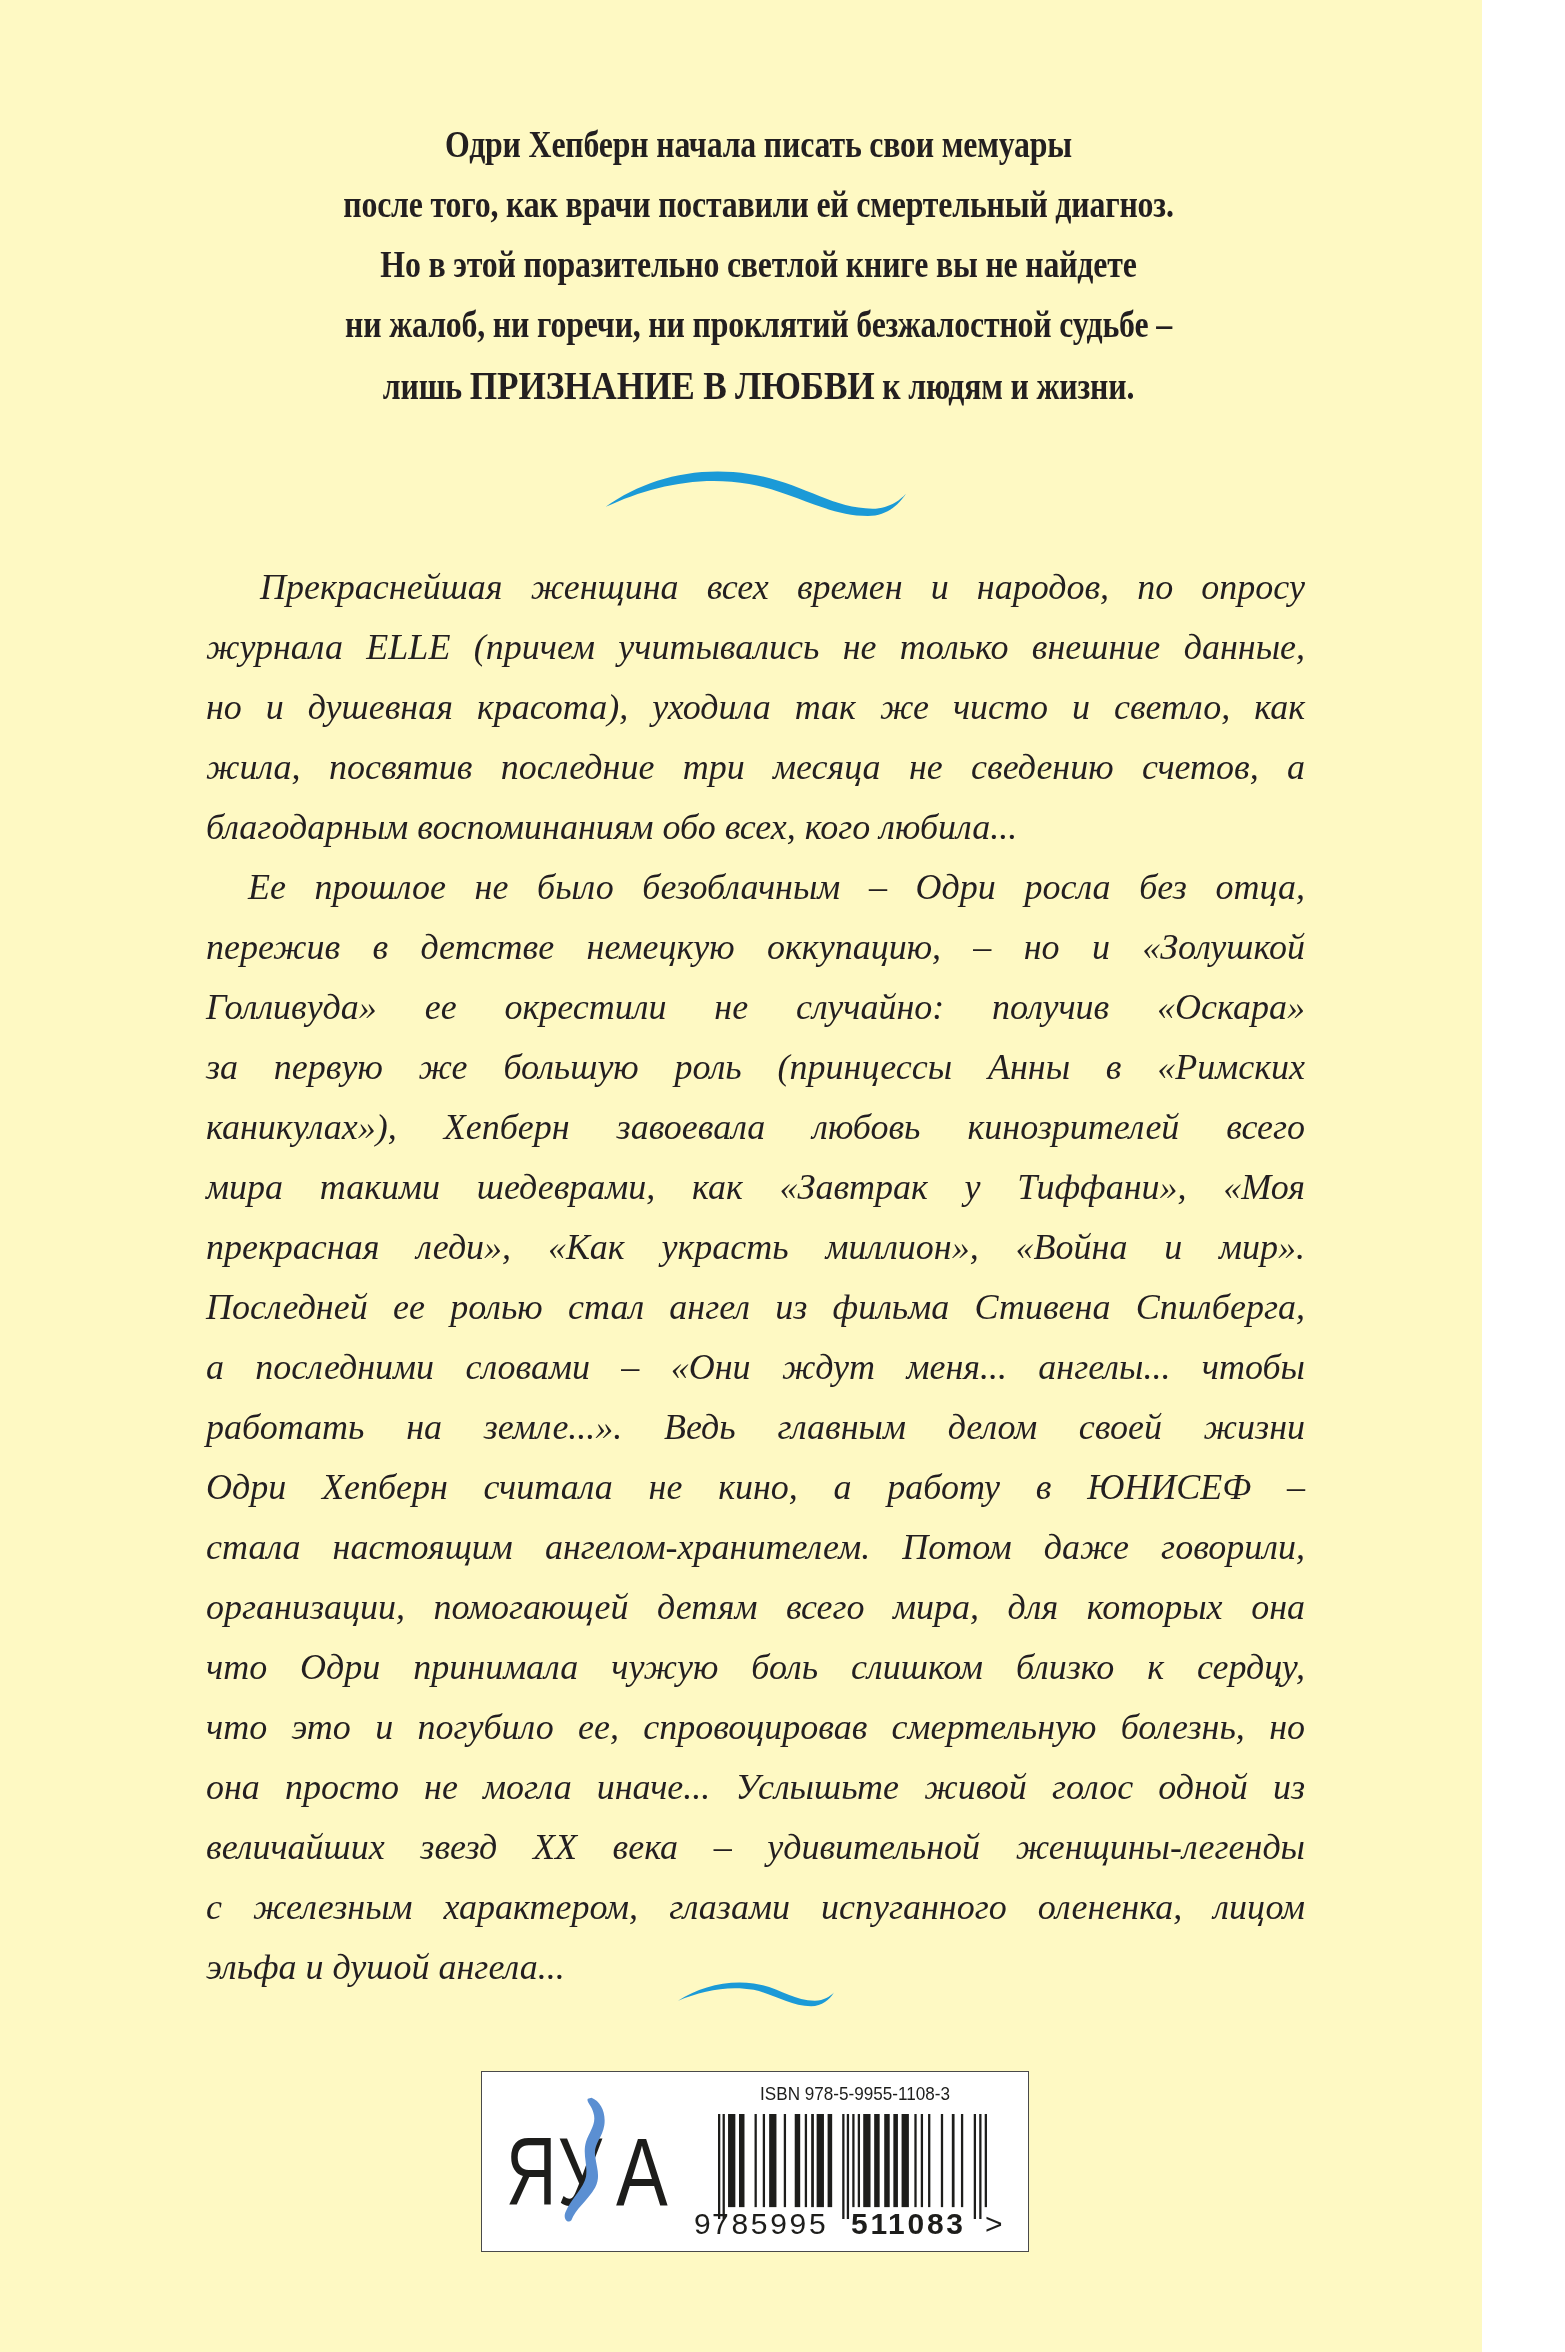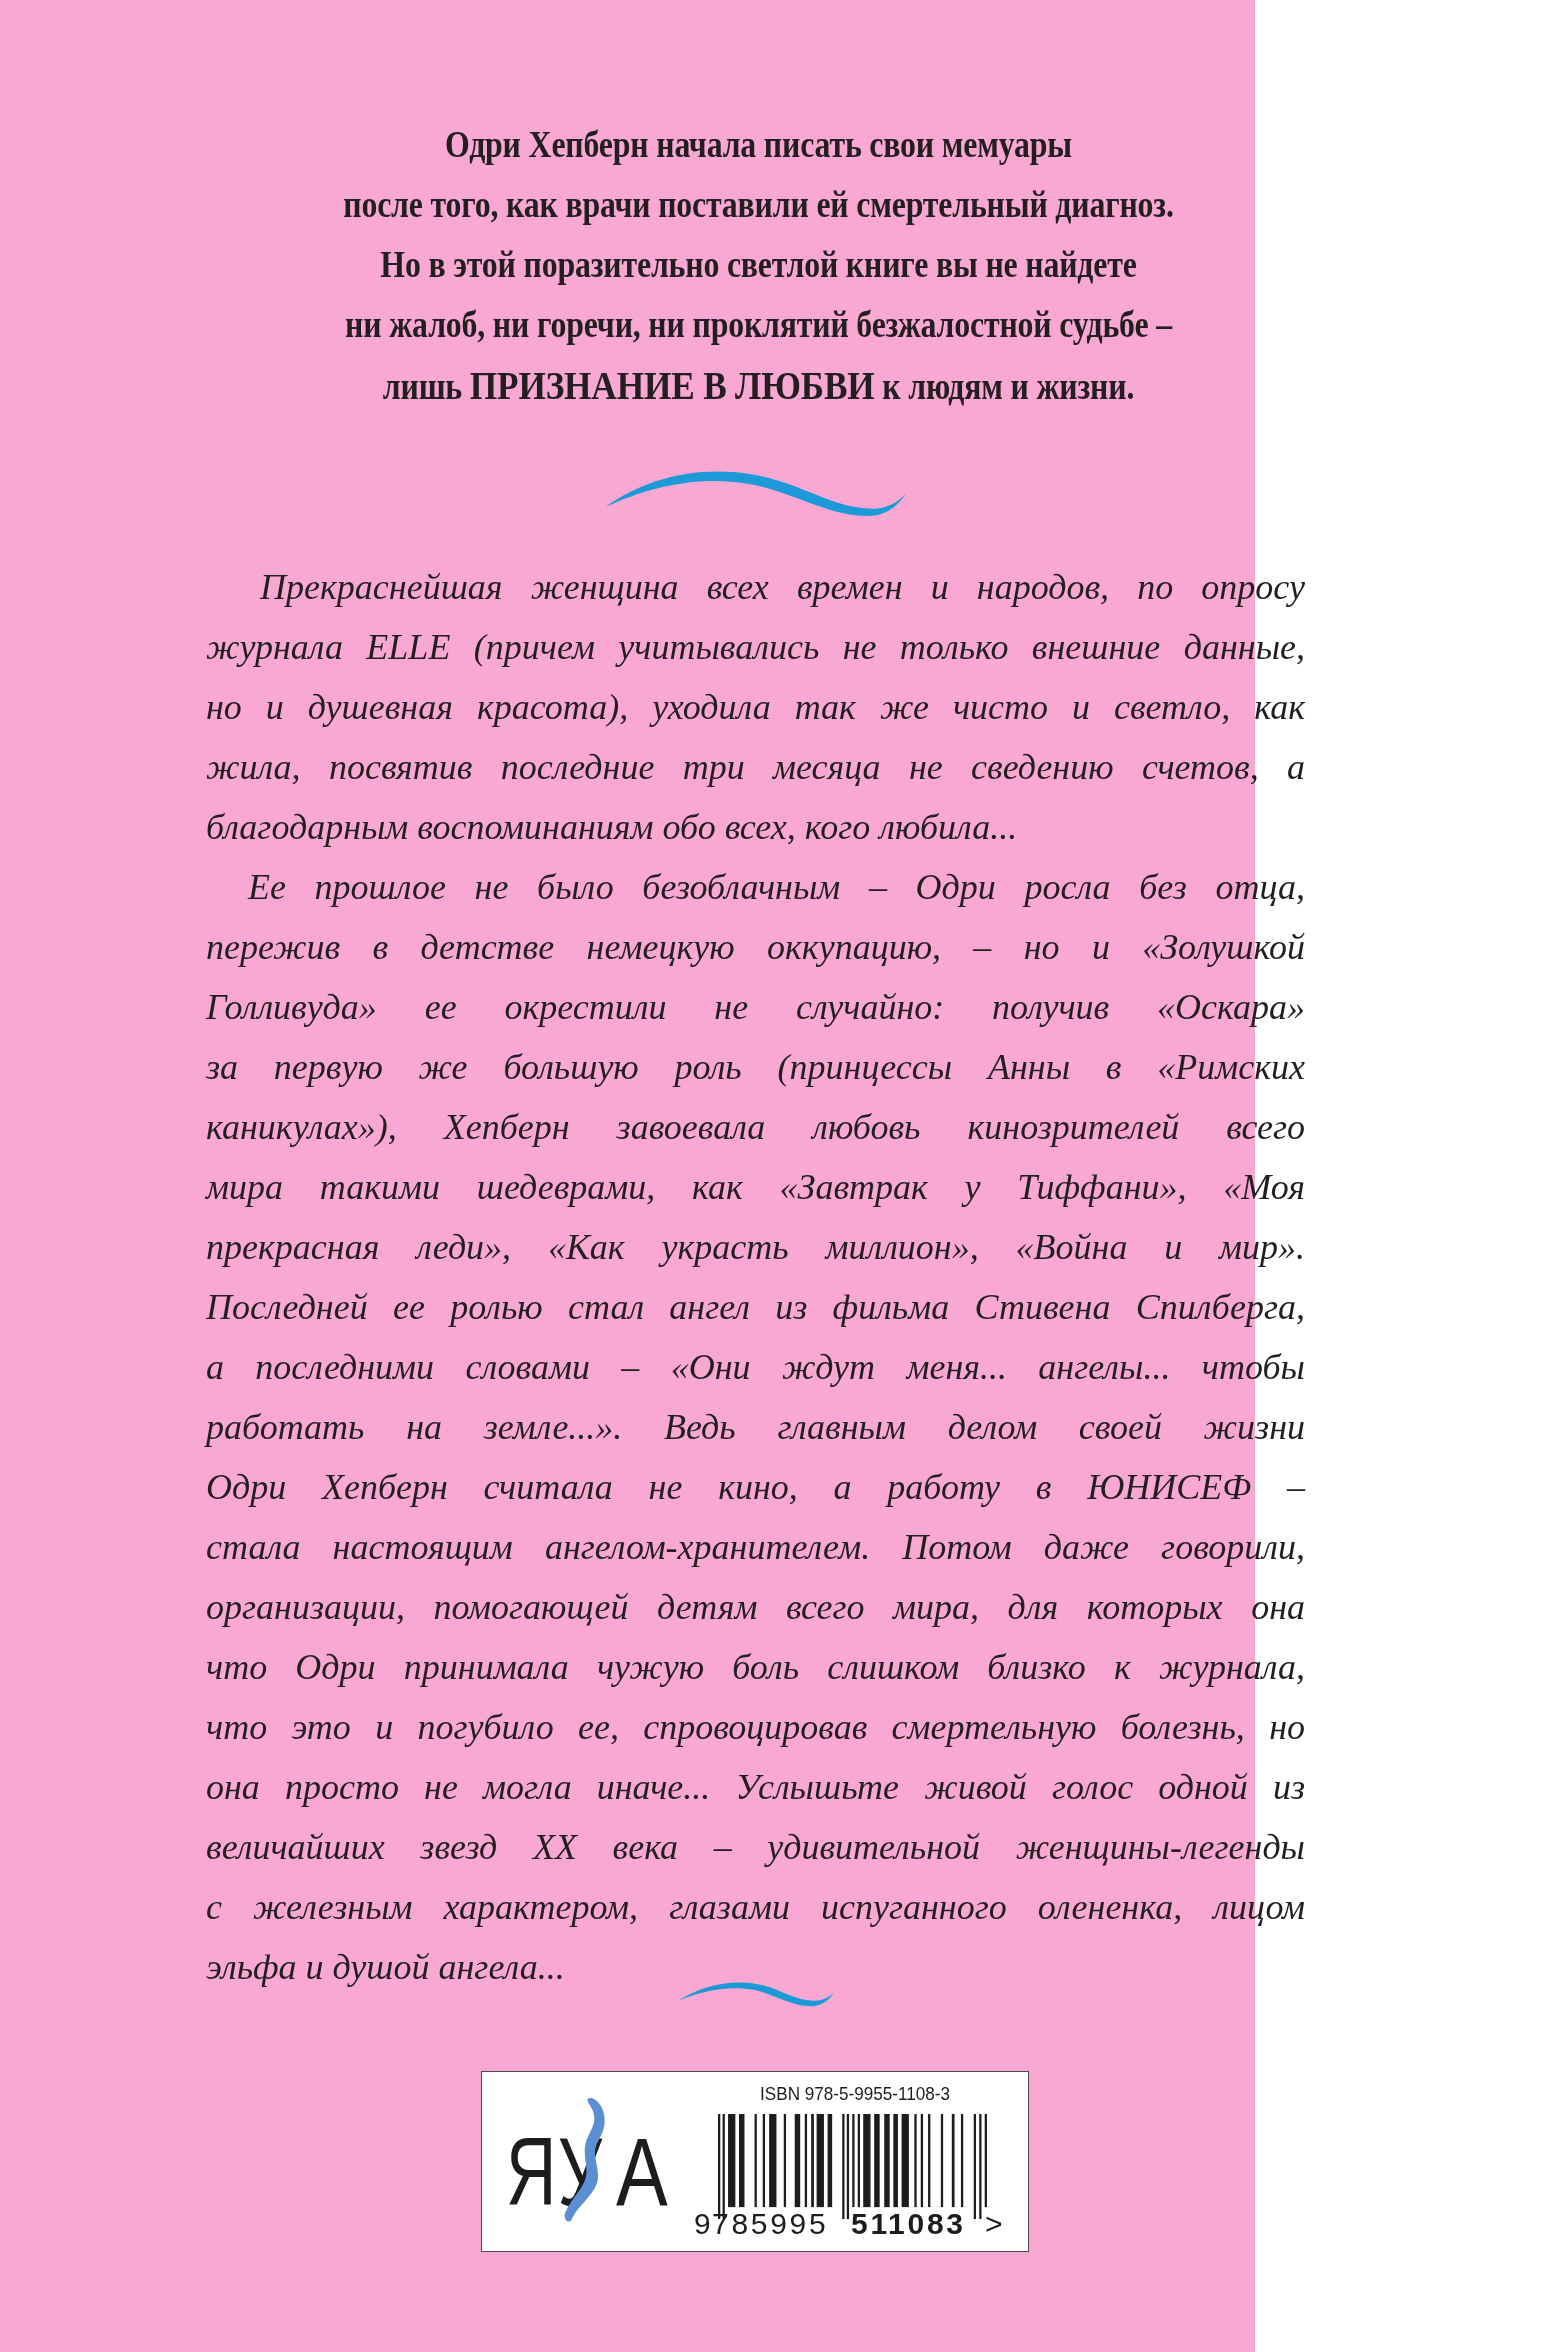--- a/index.html
+++ b/index.html
@@ -1,17 +1,17 @@
 <!DOCTYPE html>
 <html style="font-size:14.6px"><head>
 <meta charset="utf-8">
 <style>
   html, body { margin: 0; padding: 0; background: #ffffff; }
   body { width: 1565px; height: 2353px; position: relative; overflow: hidden; color: #231f20; }
-  .page { position: absolute; left: 0; top: 0; width: 1255px; height: 2353px; background: #f9a8d4; }
+  .page { position: absolute; left: 0; top: 0; width: 1482px; height: 2353px; background: #fef9c3; }
 
   .heading { position: absolute; left: 110px; width: 1297px; top: 115px; text-align: center;
     font-family: "Liberation Serif", "DejaVu Serif", serif; font-weight: bold; }
   .heading-line { display: block; height: 60px; line-height: 60px; font-size: 37px; white-space: nowrap;
     transform: scaleX(0.86); transform-origin: center; letter-spacing: -0.2px; }
   .heading-line .caps { font-size: 41px; }
 
   .wave { position: absolute; }
   .wave svg { display: block; }
 
@@ -73,21 +73,21 @@
       <span class="body-line"><span style="white-space: nowrap; word-spacing: 0px;">за первую же большую роль (принцессы Анны в «Римских</span></span>
       <span class="body-line"><span style="white-space: nowrap; word-spacing: 0px;">каникулах»), Хепберн завоевала любовь кинозрителей всего</span></span>
       <span class="body-line"><span style="white-space: nowrap; word-spacing: 0px;">мира такими шедеврами, как «Завтрак у Тиффани», «Моя</span></span>
       <span class="body-line"><span style="white-space: nowrap; word-spacing: 0px;">прекрасная леди», «Как украсть миллион», «Война и мир».</span></span>
       <span class="body-line"><span style="white-space: nowrap; word-spacing: 0px;">Последней ее ролью стал ангел из фильма Стивена Спилберга,</span></span>
       <span class="body-line"><span style="white-space: nowrap; word-spacing: 0px;">а последними словами – «Они ждут меня... ангелы... чтобы</span></span>
       <span class="body-line"><span style="white-space: nowrap; word-spacing: 0px;">работать на земле...». Ведь главным делом своей жизни</span></span>
       <span class="body-line"><span style="white-space: nowrap; word-spacing: 0px;">Одри Хепберн считала не кино, а работу в ЮНИСЕФ –</span></span>
       <span class="body-line"><span style="white-space: nowrap; word-spacing: 0px;">стала настоящим ангелом-хранителем. Потом даже говорили,</span></span>
       <span class="body-line"><span style="white-space: nowrap; word-spacing: 0px;">организации, помогающей детям всего мира, для которых она</span></span>
-      <span class="body-line"><span style="white-space: nowrap; word-spacing: 0px;">что Одри принимала чужую боль слишком близко к журнала,</span></span>
+      <span class="body-line"><span style="white-space: nowrap; word-spacing: 0px;">что Одри принимала чужую боль слишком близко к сердцу,</span></span>
       <span class="body-line"><span style="white-space: nowrap; word-spacing: 0px;">что это и погубило ее, спровоцировав смертельную болезнь, но</span></span>
       <span class="body-line"><span style="white-space: nowrap; word-spacing: 0px;">она просто не могла иначе... Услышьте живой голос одной из</span></span>
       <span class="body-line"><span style="white-space: nowrap; word-spacing: 0px;">величайших звезд XX века – удивительной женщины-легенды</span></span>
       <span class="body-line"><span style="white-space: nowrap; word-spacing: 0px;">с железным характером, глазами испуганного олененка, лицом</span></span>
       <span class="body-line last"><span style="white-space: nowrap;">эльфа и душой ангела...</span></span>
     </div>
   </div>
 
   <div class="wave" style="left:676px; top:1977px;">
     <svg width="160" height="31" viewBox="0 0 175 34">

